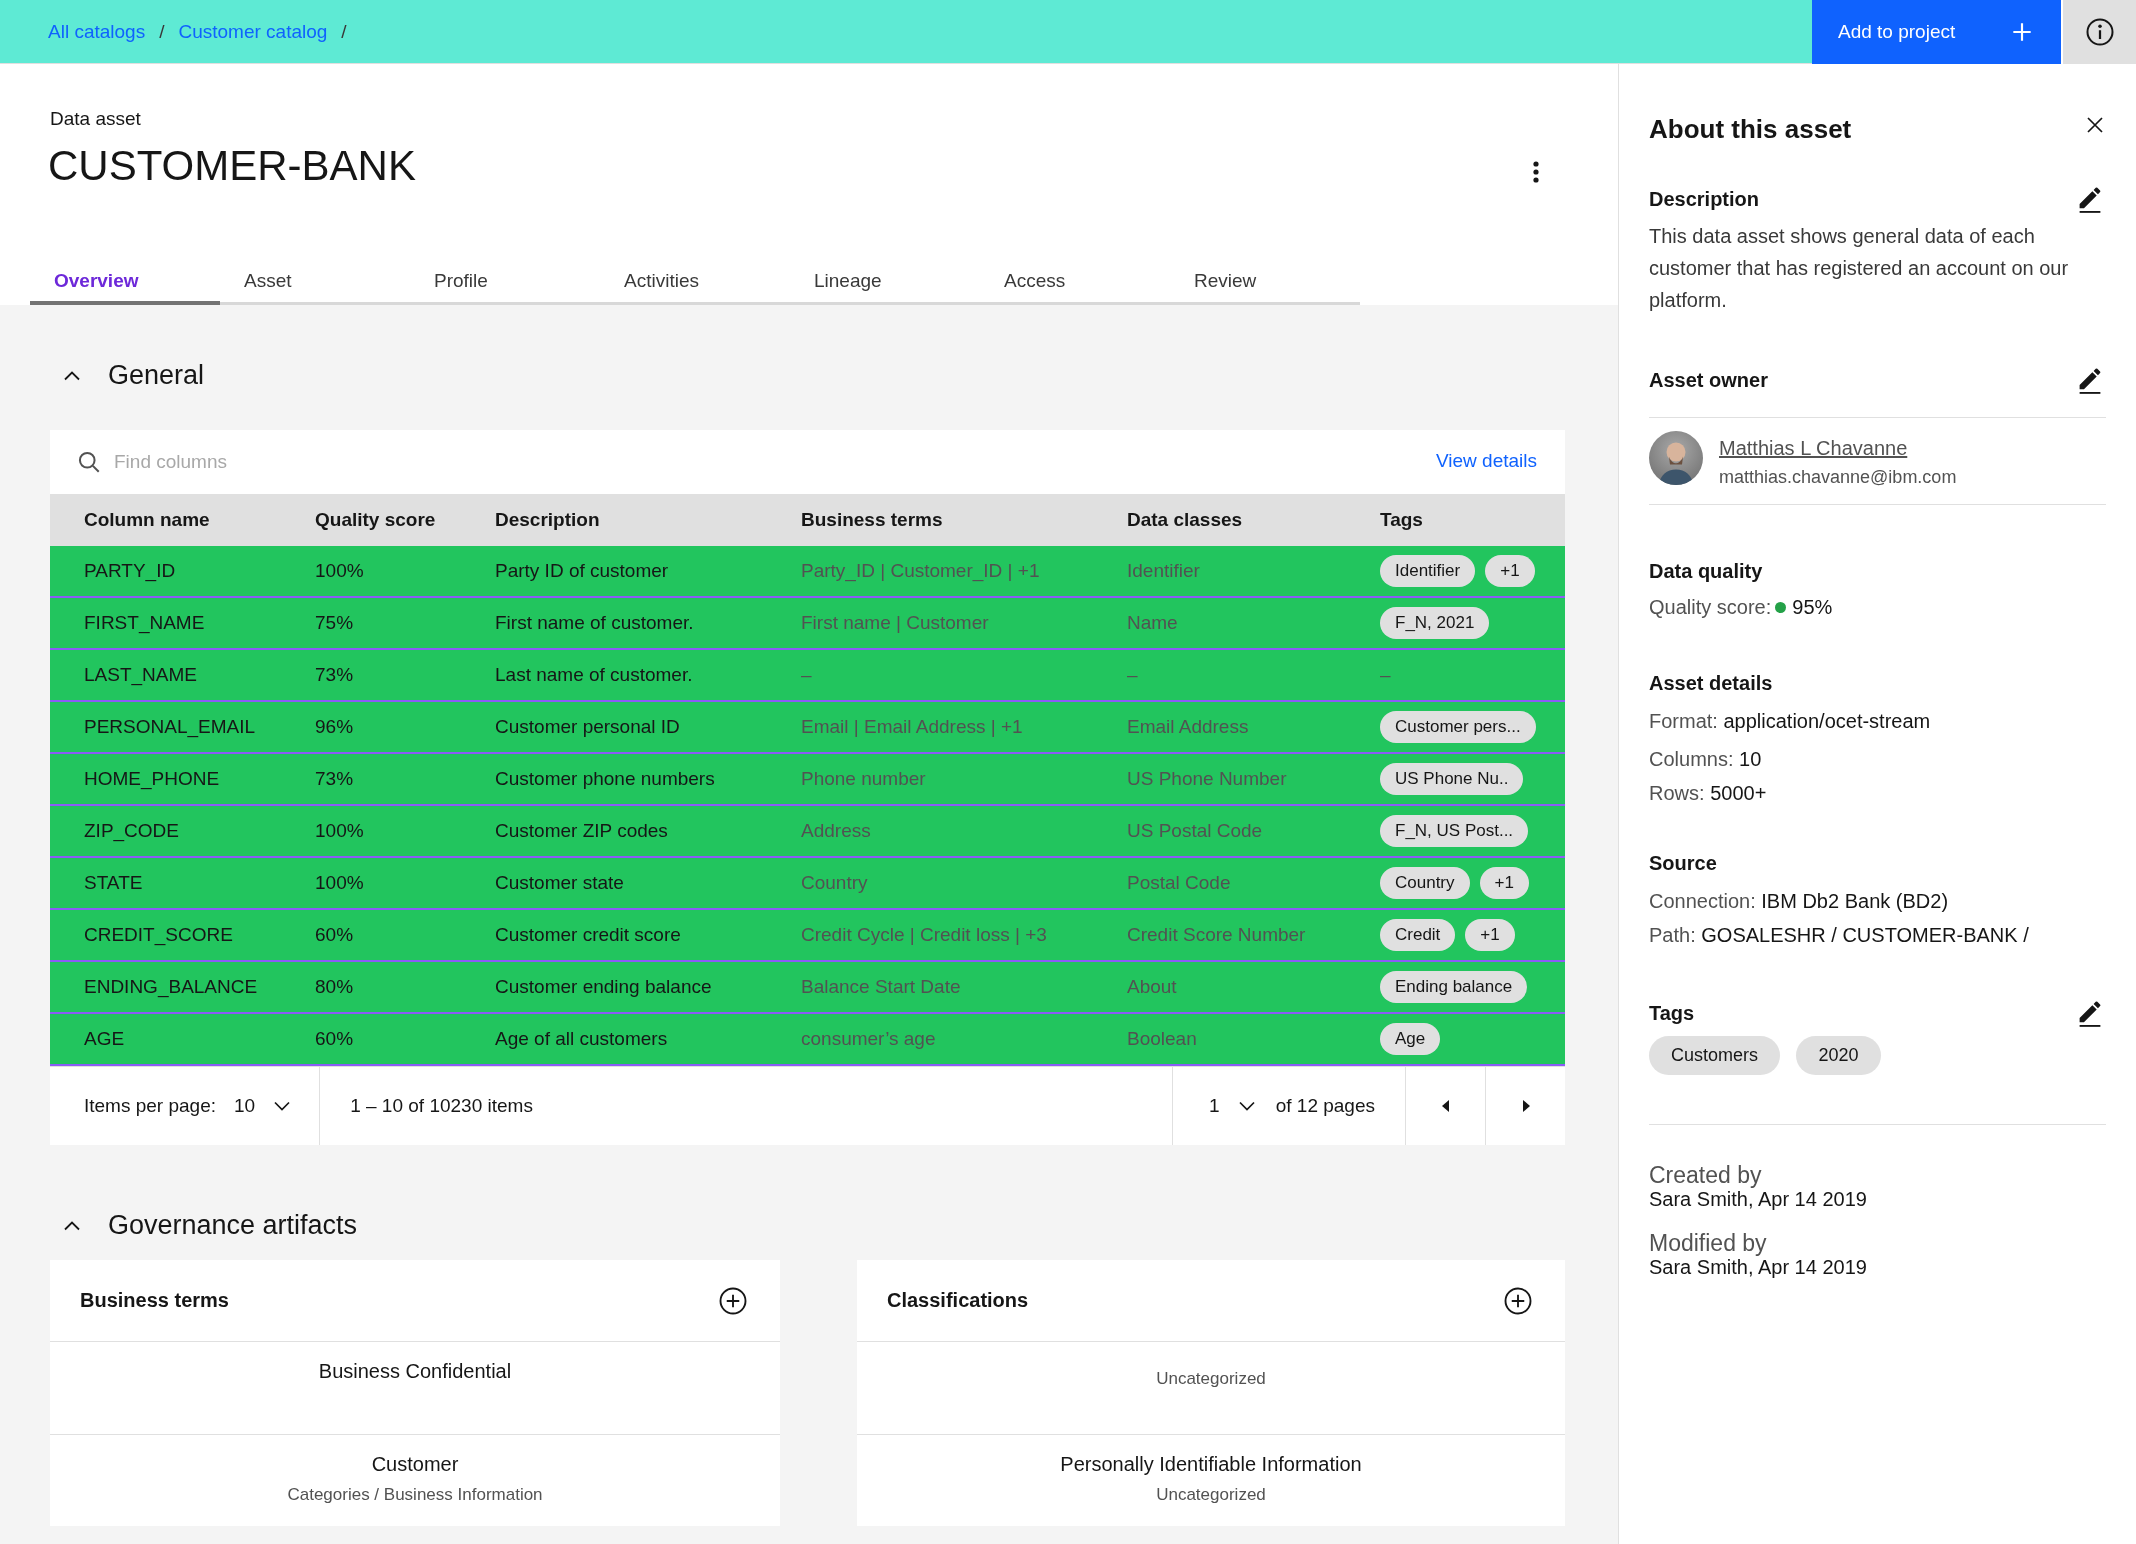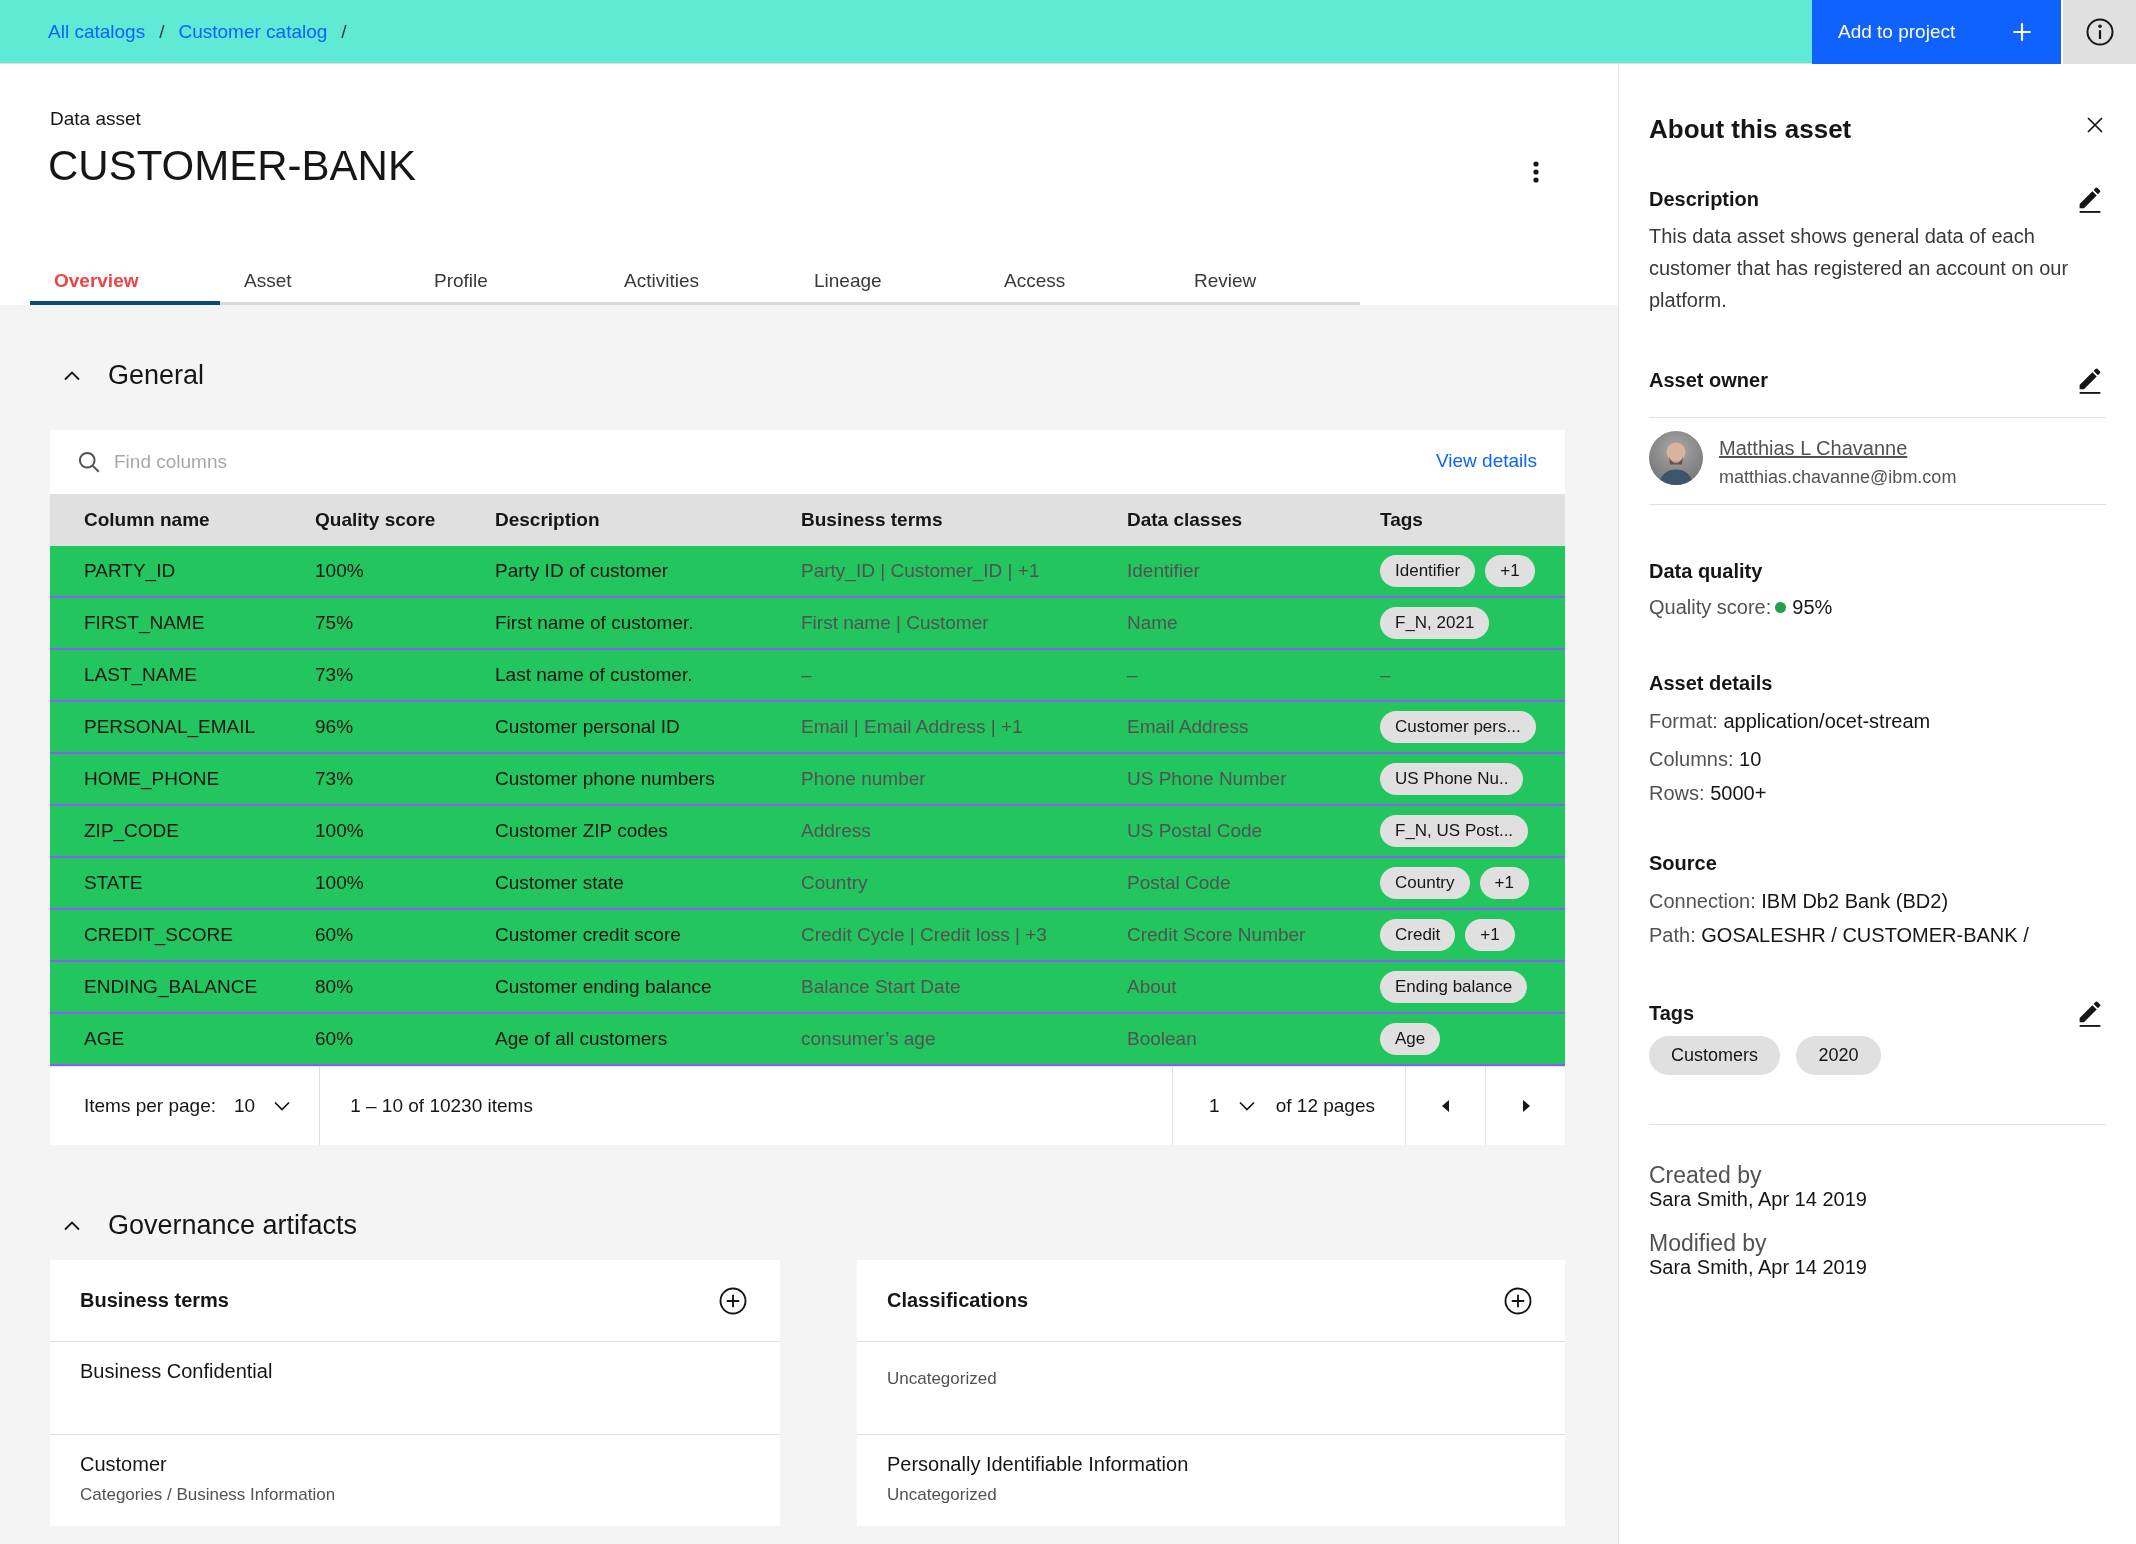--- a/index.html
+++ b/index.html
@@ -21,21 +21,21 @@
   
   .main { position:absolute; left:0; top:64px; width:1618px; bottom:0; }
   .title-block { position:relative; height:241px; background:#fff; }
   .kind-label { position:absolute; left:50px; top:44px; font-size:19px; color:#161616; }
   .page-title { position:absolute; left:48px; top:78px; font-size:42px; font-weight:300; color:#161616; }
   .overflow-btn { position:absolute; right:62px; top:88px; background:none; border:none; cursor:pointer; padding:4px; }
 
   .tabs { position:absolute; left:30px; bottom:0; display:flex; }
   .tab { width:190px; height:48px; padding:13px 0 0 24px; font-size:19px; color:#393939;
          border-bottom:3px solid #d8d8d8; cursor:pointer; }
-  .tab.active { font-weight:700; color:#ef4444; border-bottom:4px solid #0c4a6e; }
+  .tab.active { font-weight:700; color:#6d28d9; border-bottom:4px solid #737373; }
 
   .content { position:absolute; left:0; top:241px; right:0; bottom:0; background:#f4f4f4; }
 
   .section-header { position:absolute; display:flex; align-items:center; gap:26px; cursor:pointer; }
   .section-header .label { font-size:27px; color:#161616; }
 
   
   .table-card { position:absolute; left:50px; top:125px; width:1515px; height:715px; background:#fff; }
   .search-row { position:relative; height:64px; display:flex; align-items:center; }
   .search-icon { position:absolute; left:26px; top:19px; }
@@ -67,21 +67,21 @@
                display:flex; align-items:center; justify-content:center; cursor:pointer; }
 
   
   .gov-cards { position:absolute; left:50px; top:955px; display:flex; gap:77px; }
   .gov-card { background:#fff; }
   .gov-card.left { width:730px; } .gov-card.right { width:708px; }
   .gov-card-header { height:82px; display:flex; align-items:center; justify-content:space-between;
                      padding:0 30px 0 30px; border-bottom:1px solid #e0e0e0; }
   .gov-card-header .t { font-size:20px; font-weight:700; }
   .gov-add { background:none; border:none; cursor:pointer; padding:2px; }
-  .gov-item { padding:18px 30px 0 30px; height:92px; cursor:pointer; }
+  .gov-item { padding:18px 30px 0 30px; height:92px; cursor:pointer;text-align:center; }
   .gov-item + .gov-item { border-top:1px solid #e0e0e0; }
   .gov-item .n { font-size:20px; color:#161616; }
   .gov-item .cgy { font-size:17px; color:#525252; margin-top:9px; }
 
   
   .sidebar { position:absolute; left:1618px; top:64px; width:518px; bottom:0; background:#fff;
              border-left:1px solid #e0e0e0; }
   .sb { position:absolute; }
   .sb-title { left:30px; top:50px; font-size:26px; color:#161616; }
   .sb-close { right:26px; top:46px; background:none; border:none; cursor:pointer; padding:4px; }

